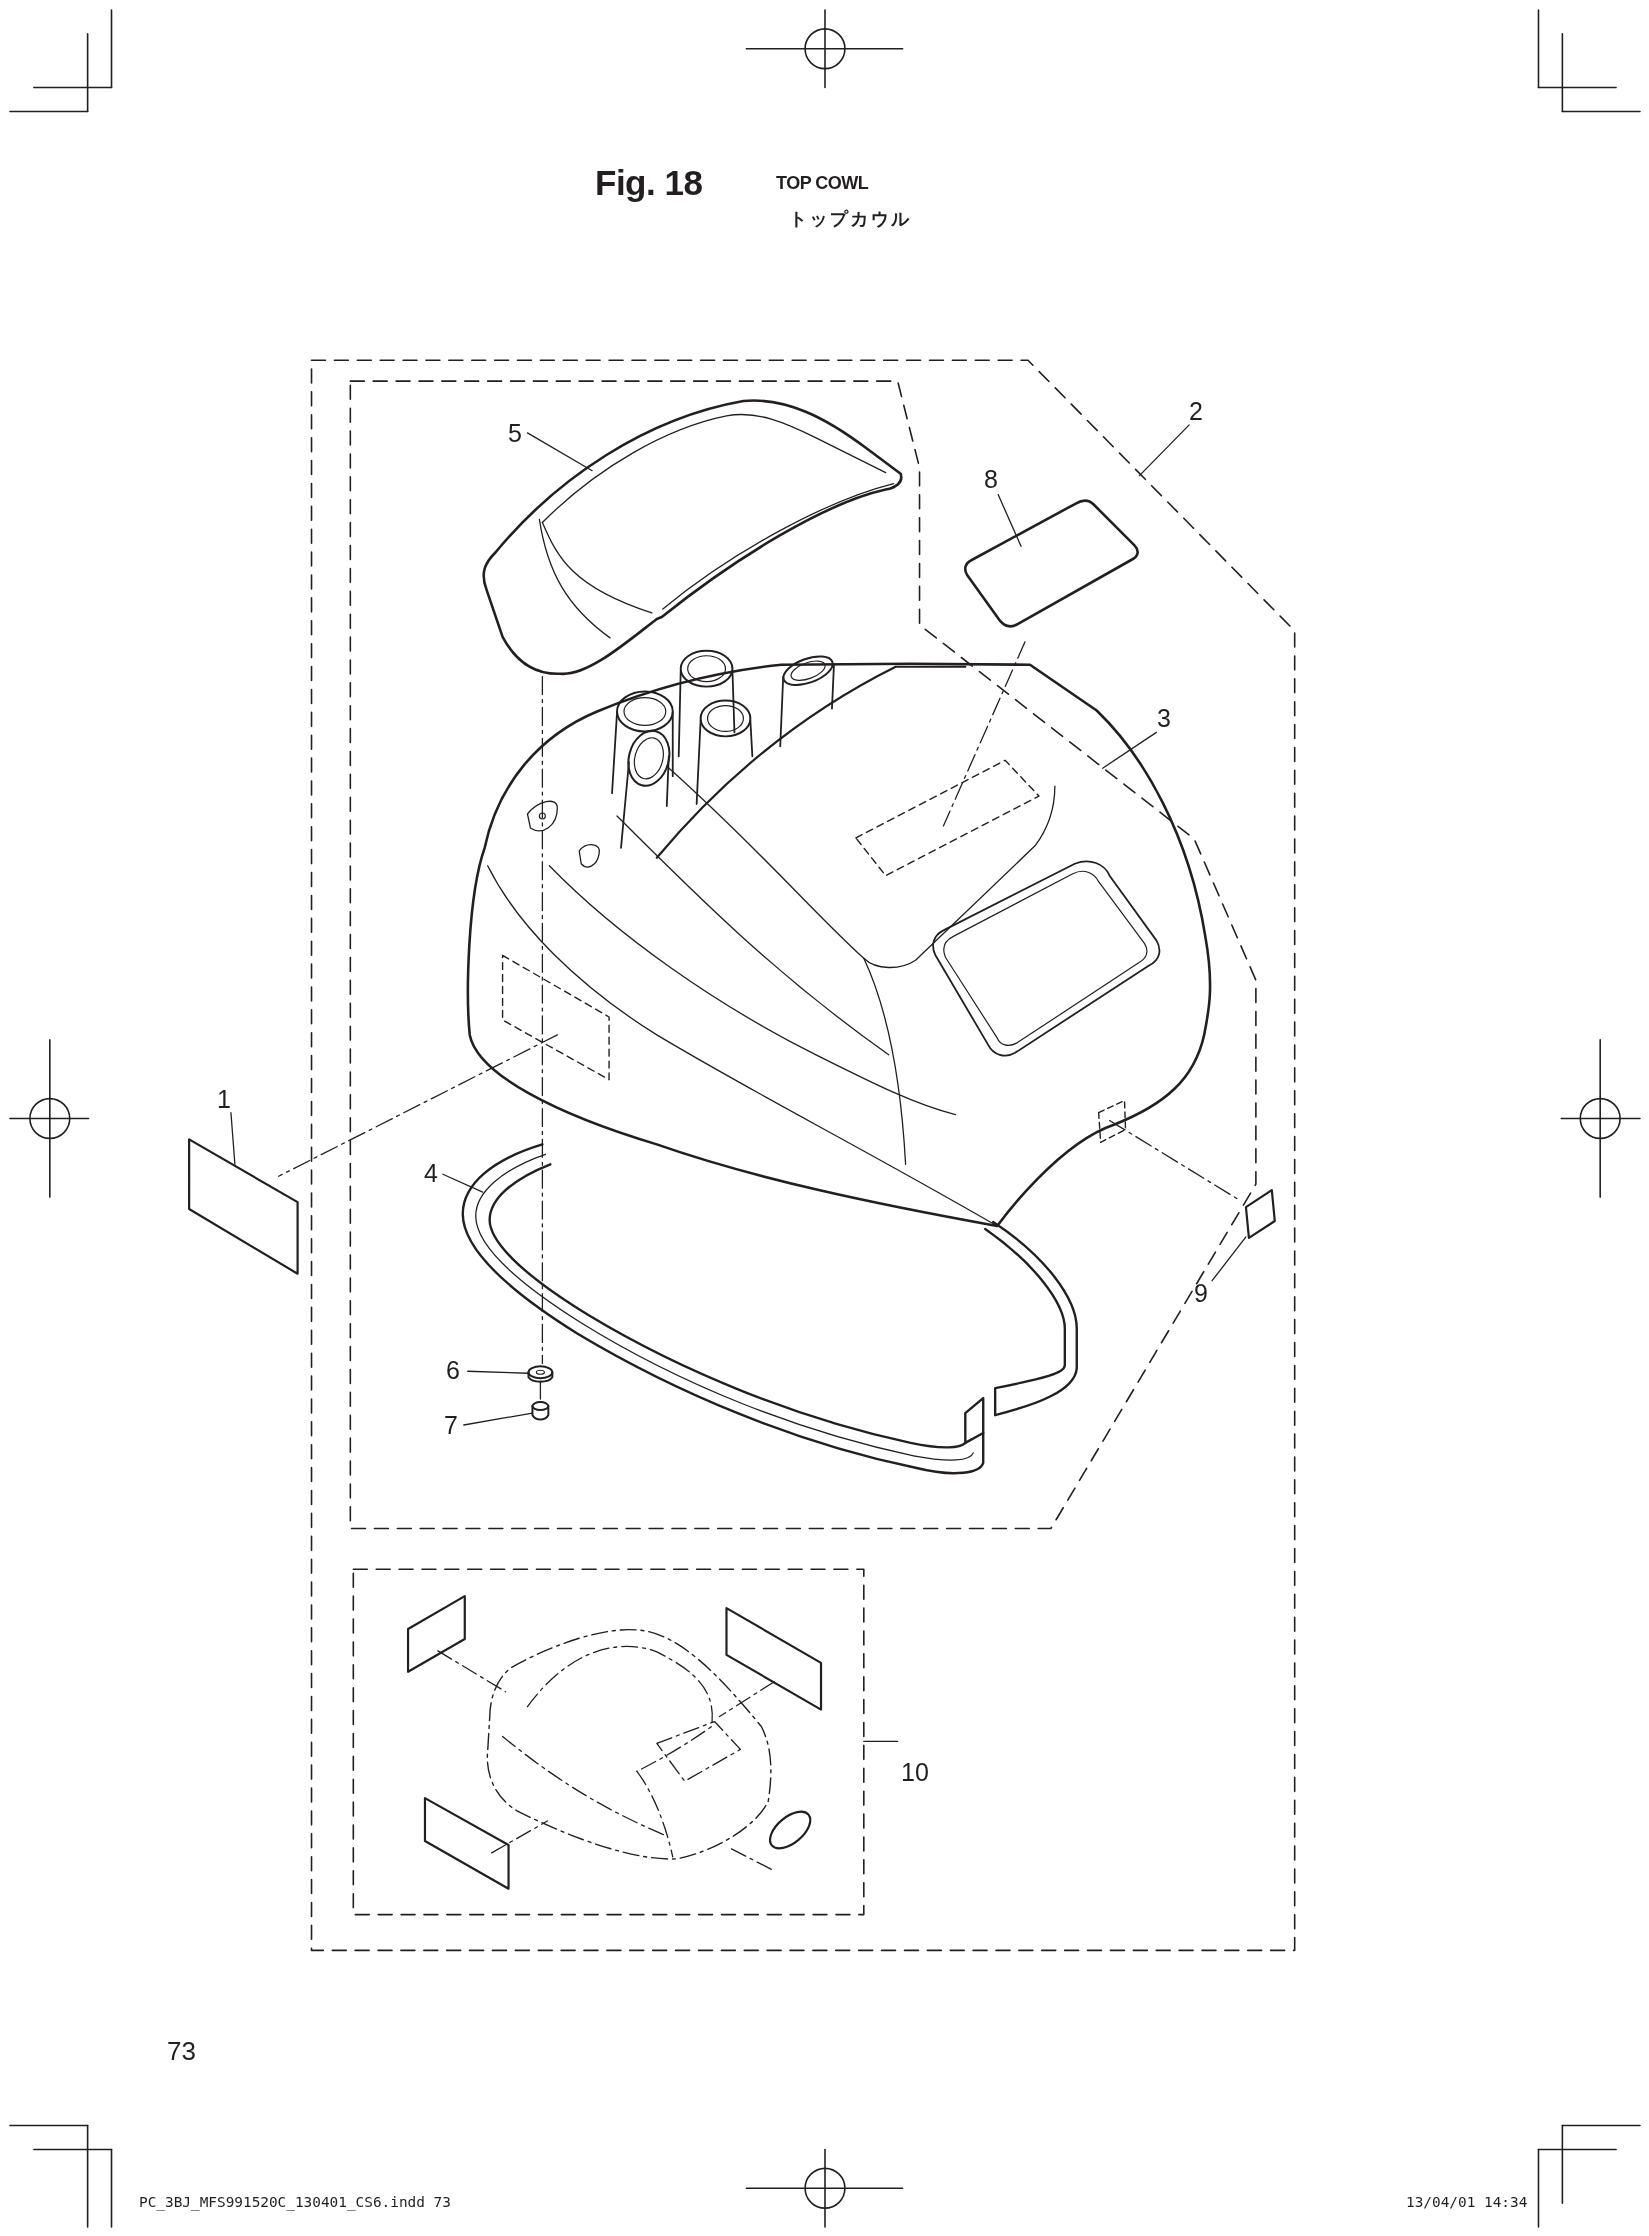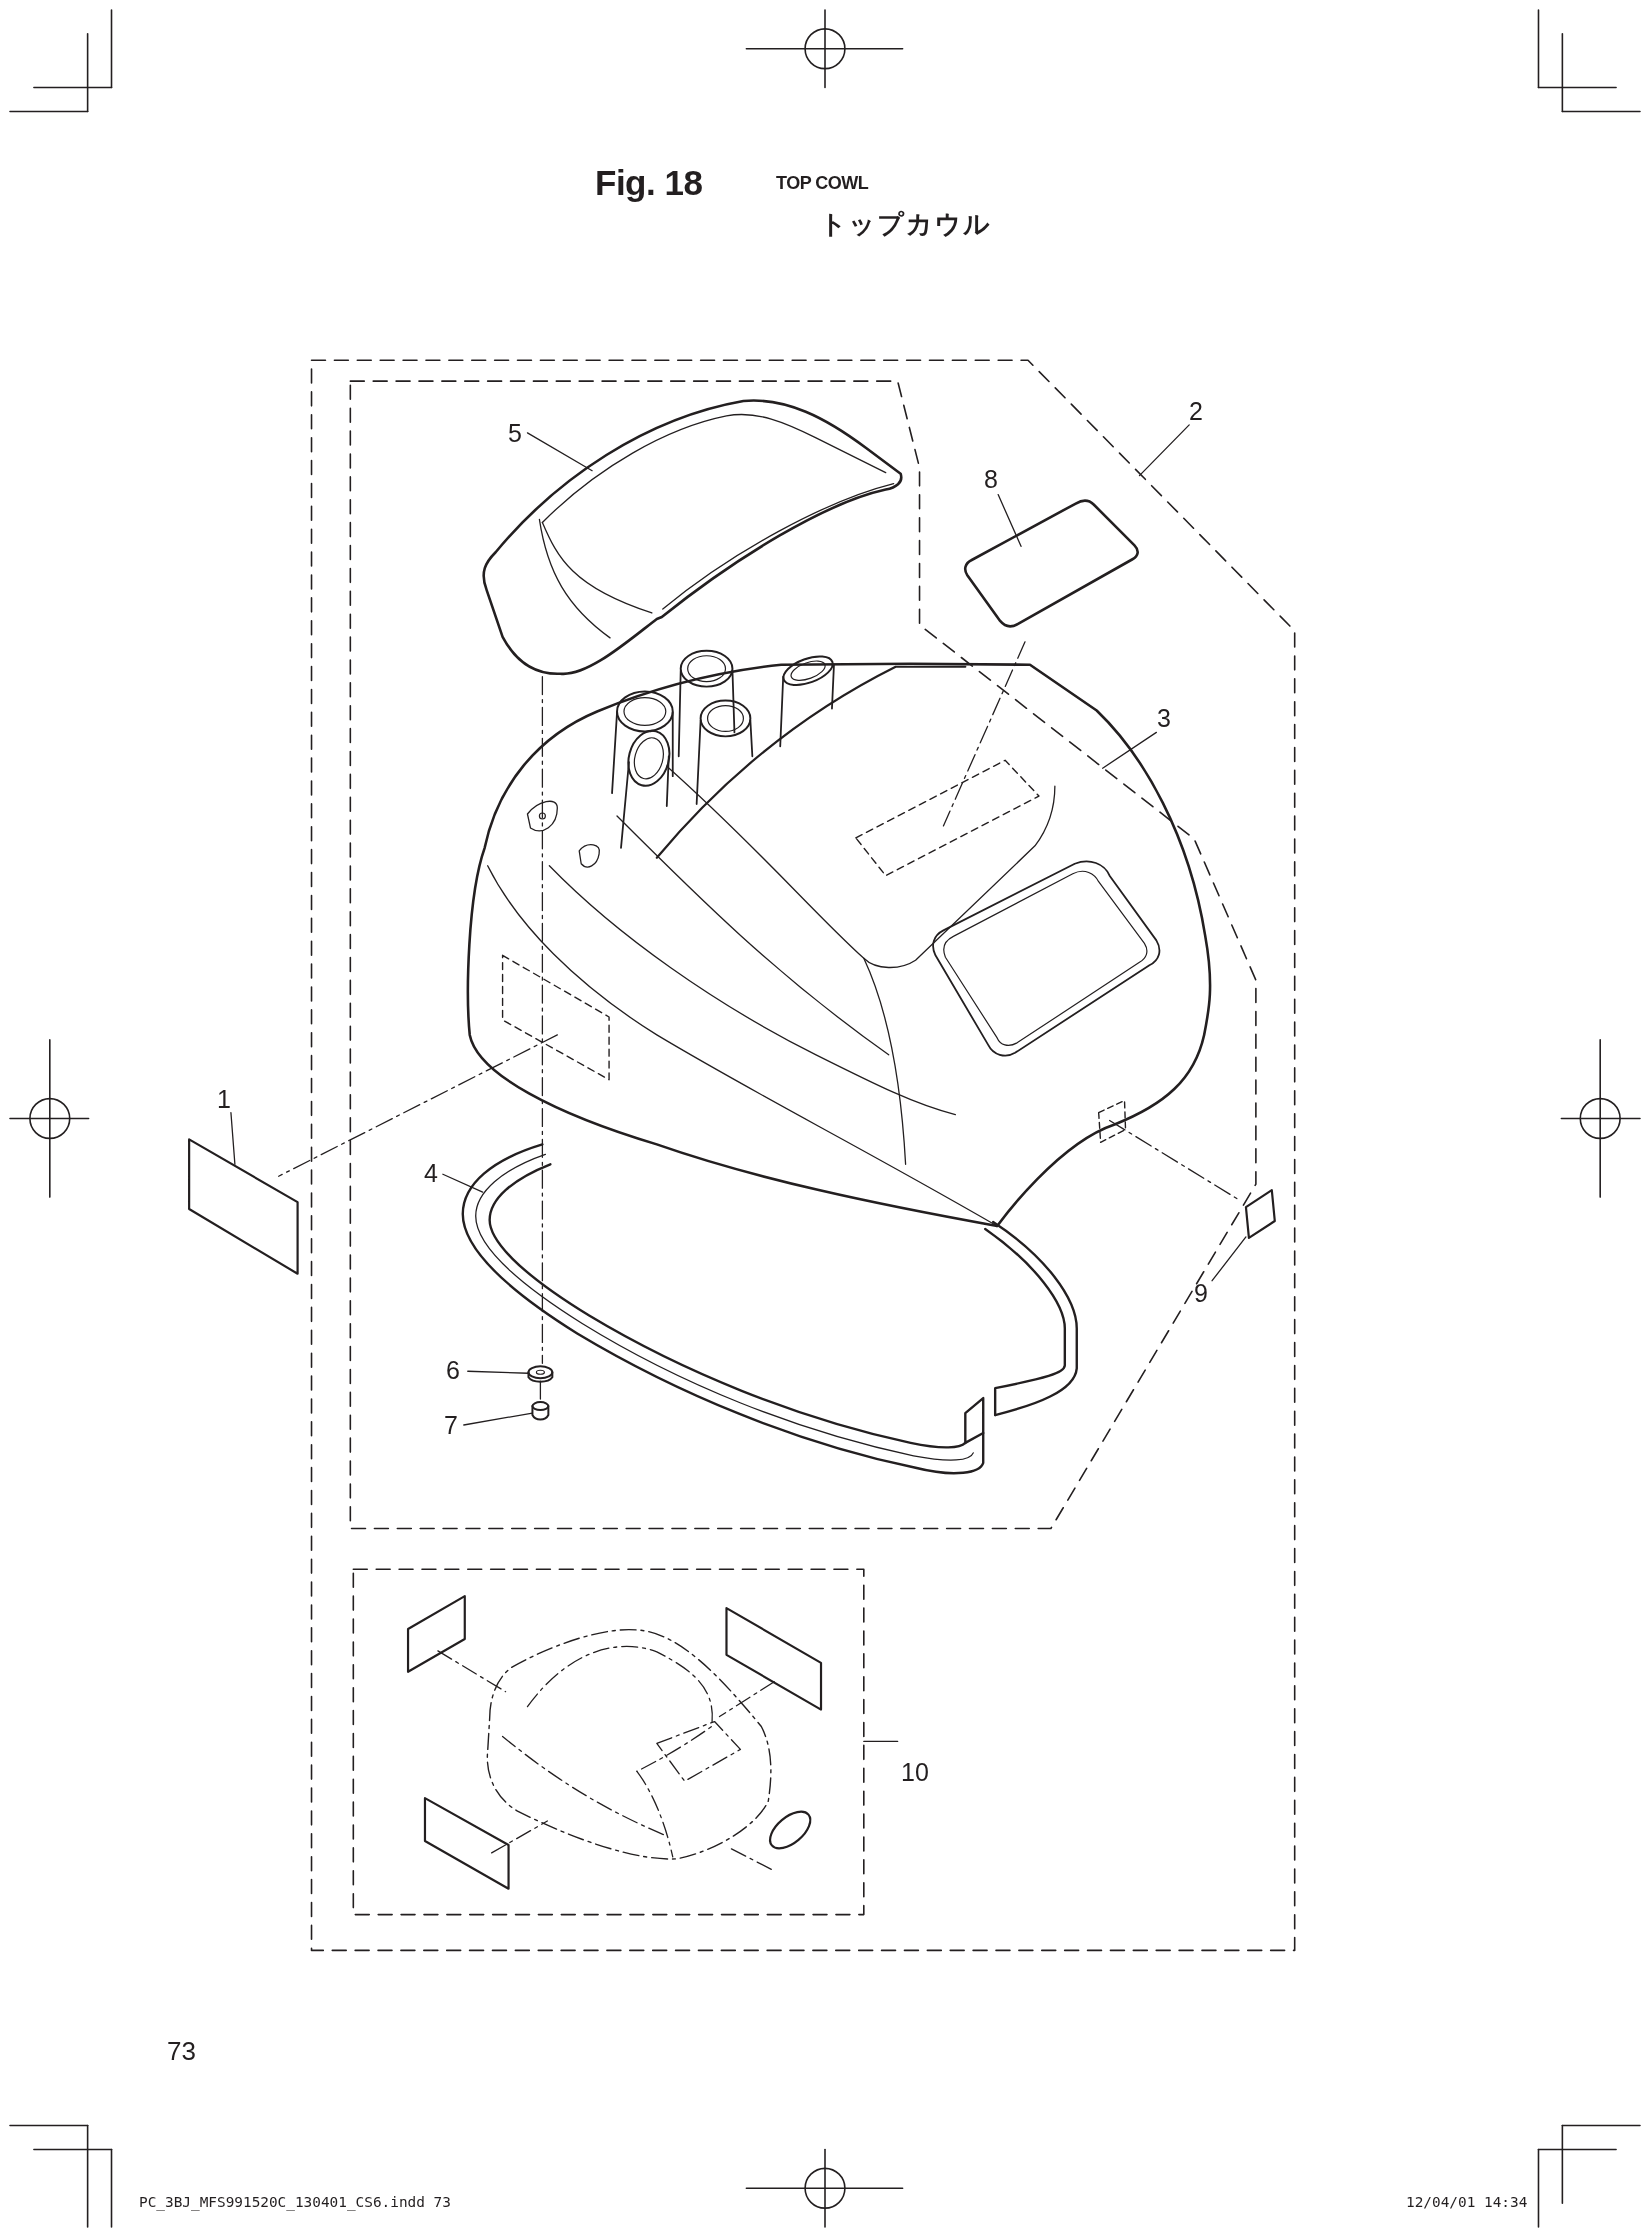--- a/index.html
+++ b/index.html
@@ -1,21 +1,21 @@
 <!DOCTYPE html>
 <html><head>
 <meta charset="utf-8">
 <style>
   html, body { margin: 0; padding: 0; background: #ffffff; }
   body { width: 1650px; height: 2237px; position: relative; overflow: hidden; font-family: "Liberation Sans", sans-serif; color: #231f20; }
   svg.art { position: absolute; left: 0; top: 0; }
   .txt { position: absolute; white-space: nowrap; }
   .fig-no { left: 595px; top: 163px; font-size: 35px; font-weight: bold; letter-spacing: -0.5px; }
   .fig-title { left: 776px; top: 173px; font-size: 18px; font-weight: bold; letter-spacing: -0.5px; }
-  .fig-title-jp { left: 820px; top: 207px; font-size: 26px; font-weight: bold; font-family: Liberation Sans, sans-serif; letter-spacing: 2px; }
+  .fig-title-jp { left: 789px; top: 207px; font-size: 18px; font-weight: bold; font-family: Liberation Sans, sans-serif; letter-spacing: 2px; }
   .callout { font-size: 25px; line-height: 1; }
   .page-no { left: 167px; top: 2036px; font-size: 26px; }
   .slug { font-family: "DejaVu Sans Mono", monospace; font-size: 14.4px; top: 2194px; }
   .slug-file { left: 139px; }
   .slug-date { left: 1406px; }
 </style>
 </head>
 <body>
 
 <svg class="art" width="1650" height="2237" viewBox="0 0 1658 2248" xmlns="http://www.w3.org/2000/svg">
@@ -189,14 +189,14 @@
 <div class="txt callout" style="left:424px; top:1161px;">4</div>
 <div class="txt callout" style="left:508px; top:421px;">5</div>
 <div class="txt callout" style="left:446px; top:1358px;">6</div>
 <div class="txt callout" style="left:444px; top:1413px;">7</div>
 <div class="txt callout" style="left:984px; top:467px;">8</div>
 <div class="txt callout" style="left:1194px; top:1281px;">9</div>
 <div class="txt callout" style="left:901px; top:1760px;">10</div>
 
 <div class="txt page-no">73</div>
 <div class="txt slug slug-file">PC_3BJ_MFS991520C_130401_CS6.indd   73</div>
-<div class="txt slug slug-date">12/04/01   14:34</div>
+<div class="txt slug slug-date">13/04/01   14:34</div>
 
 
 </body></html>

